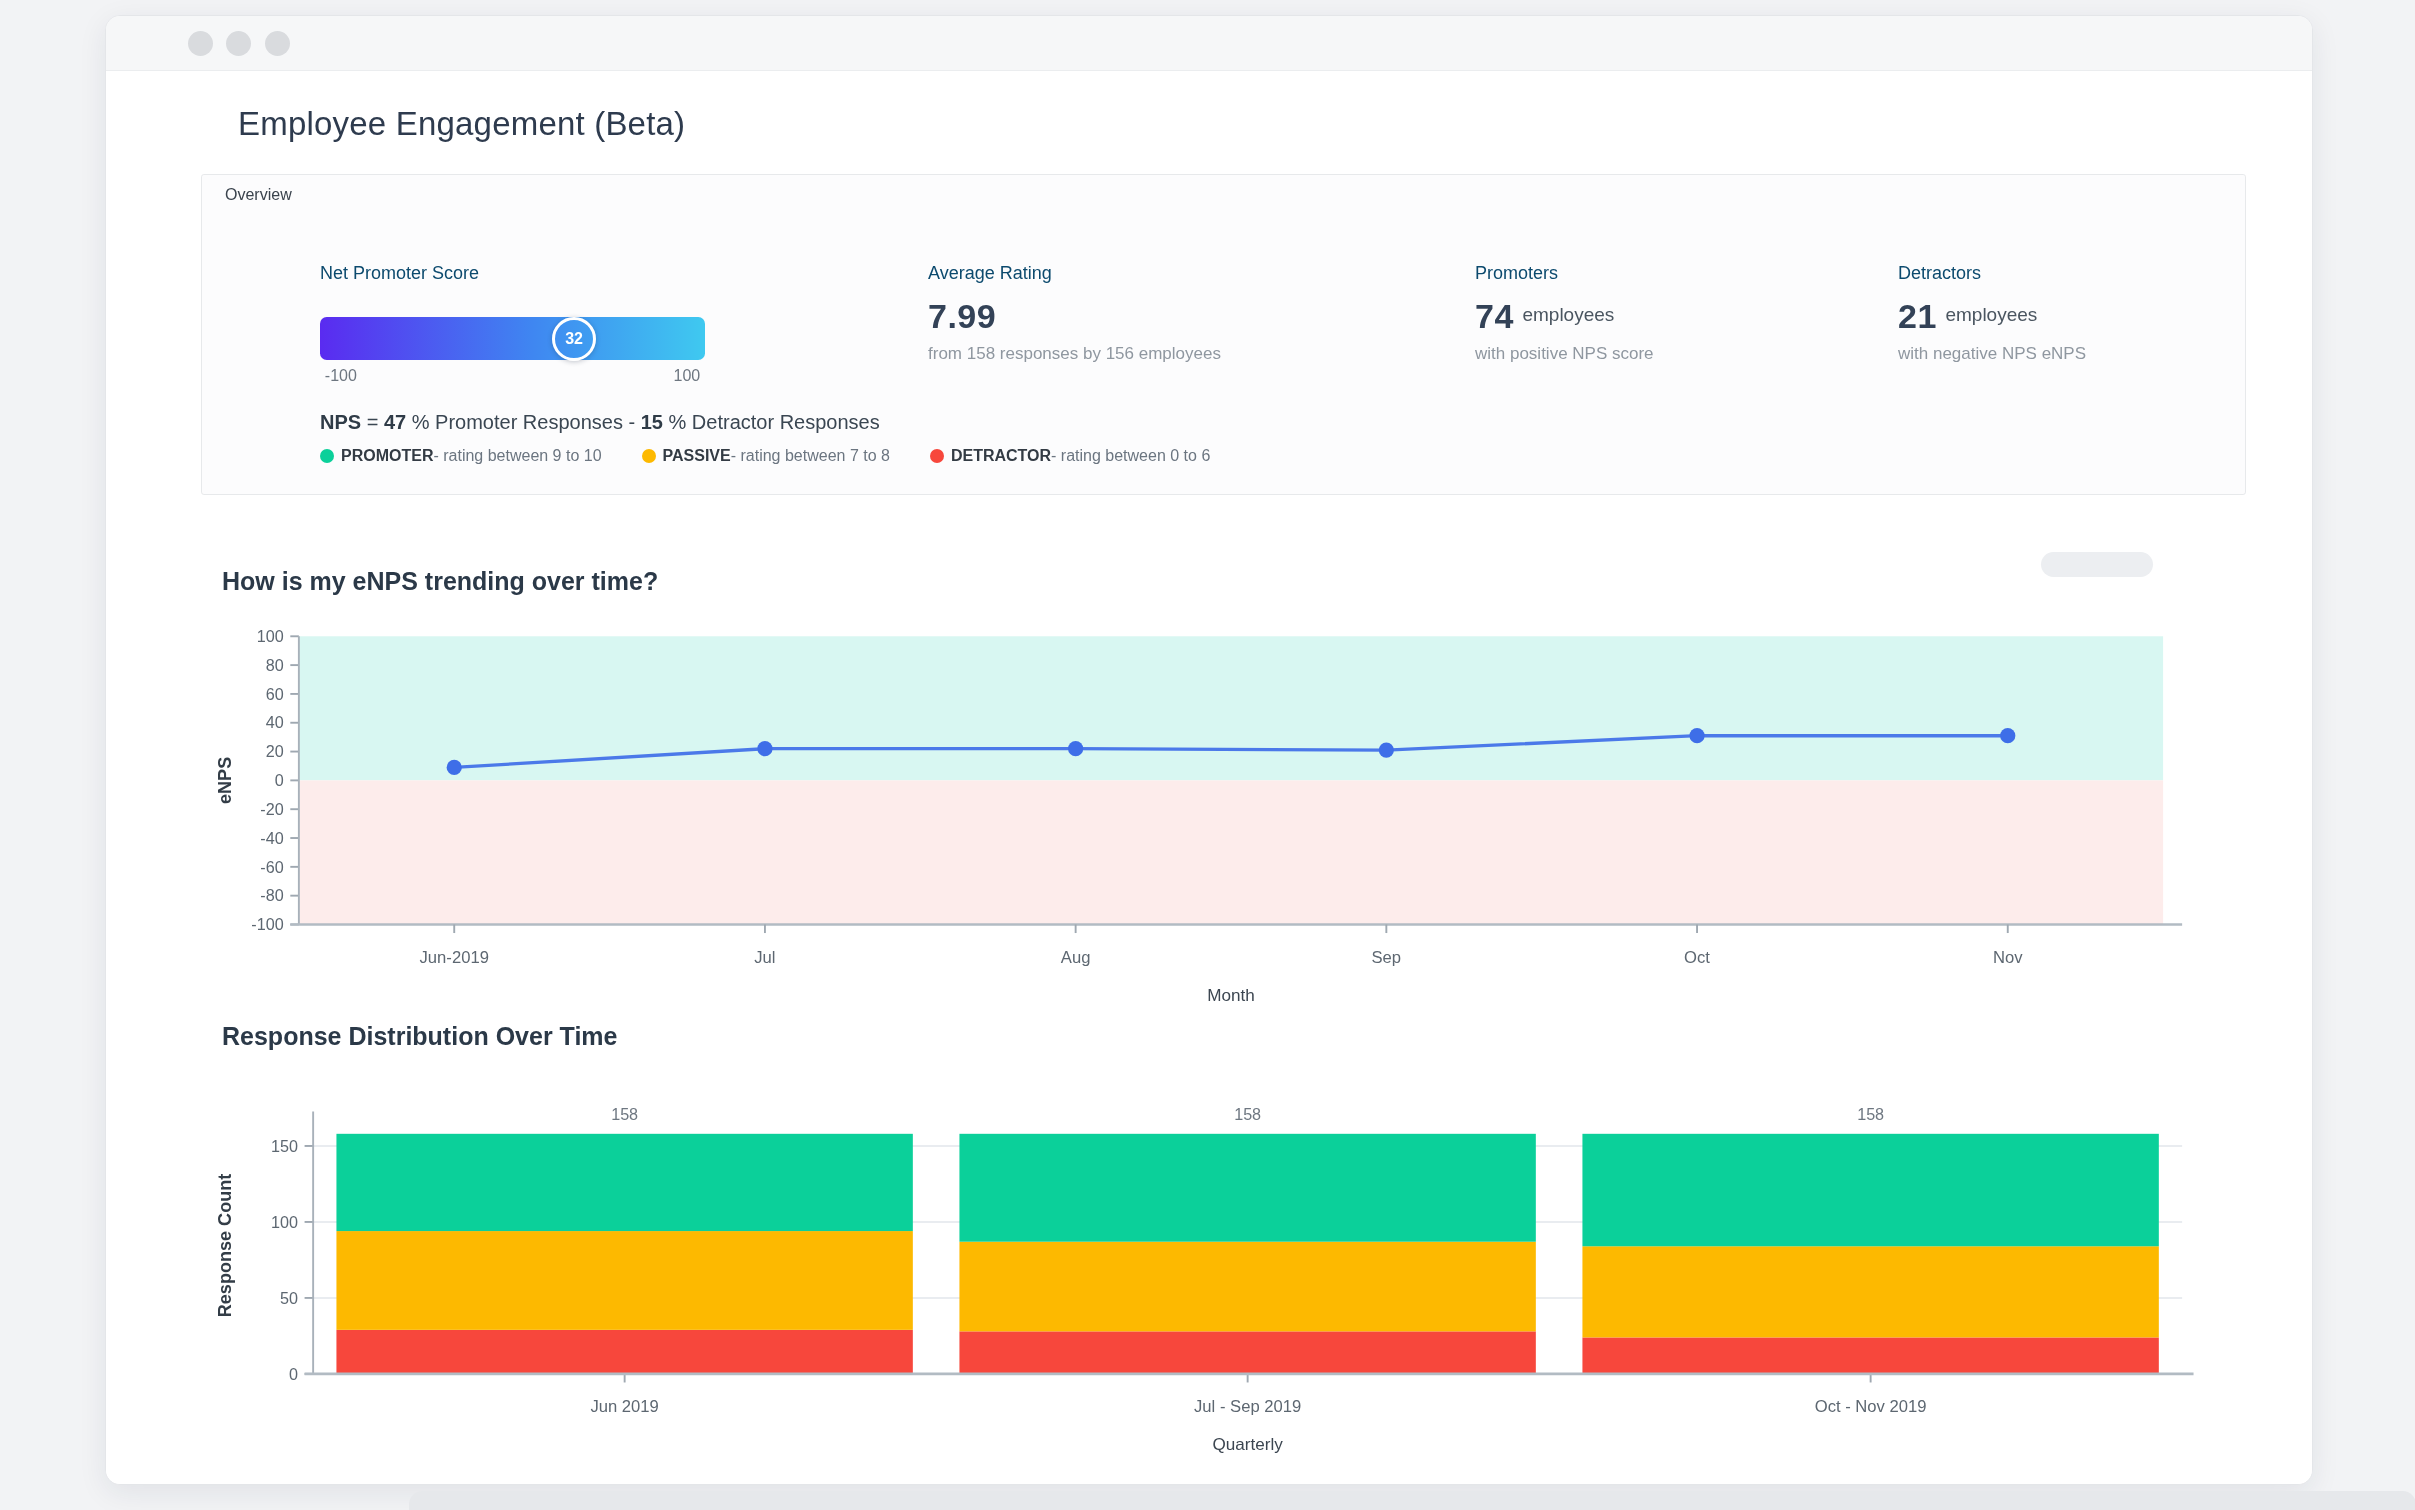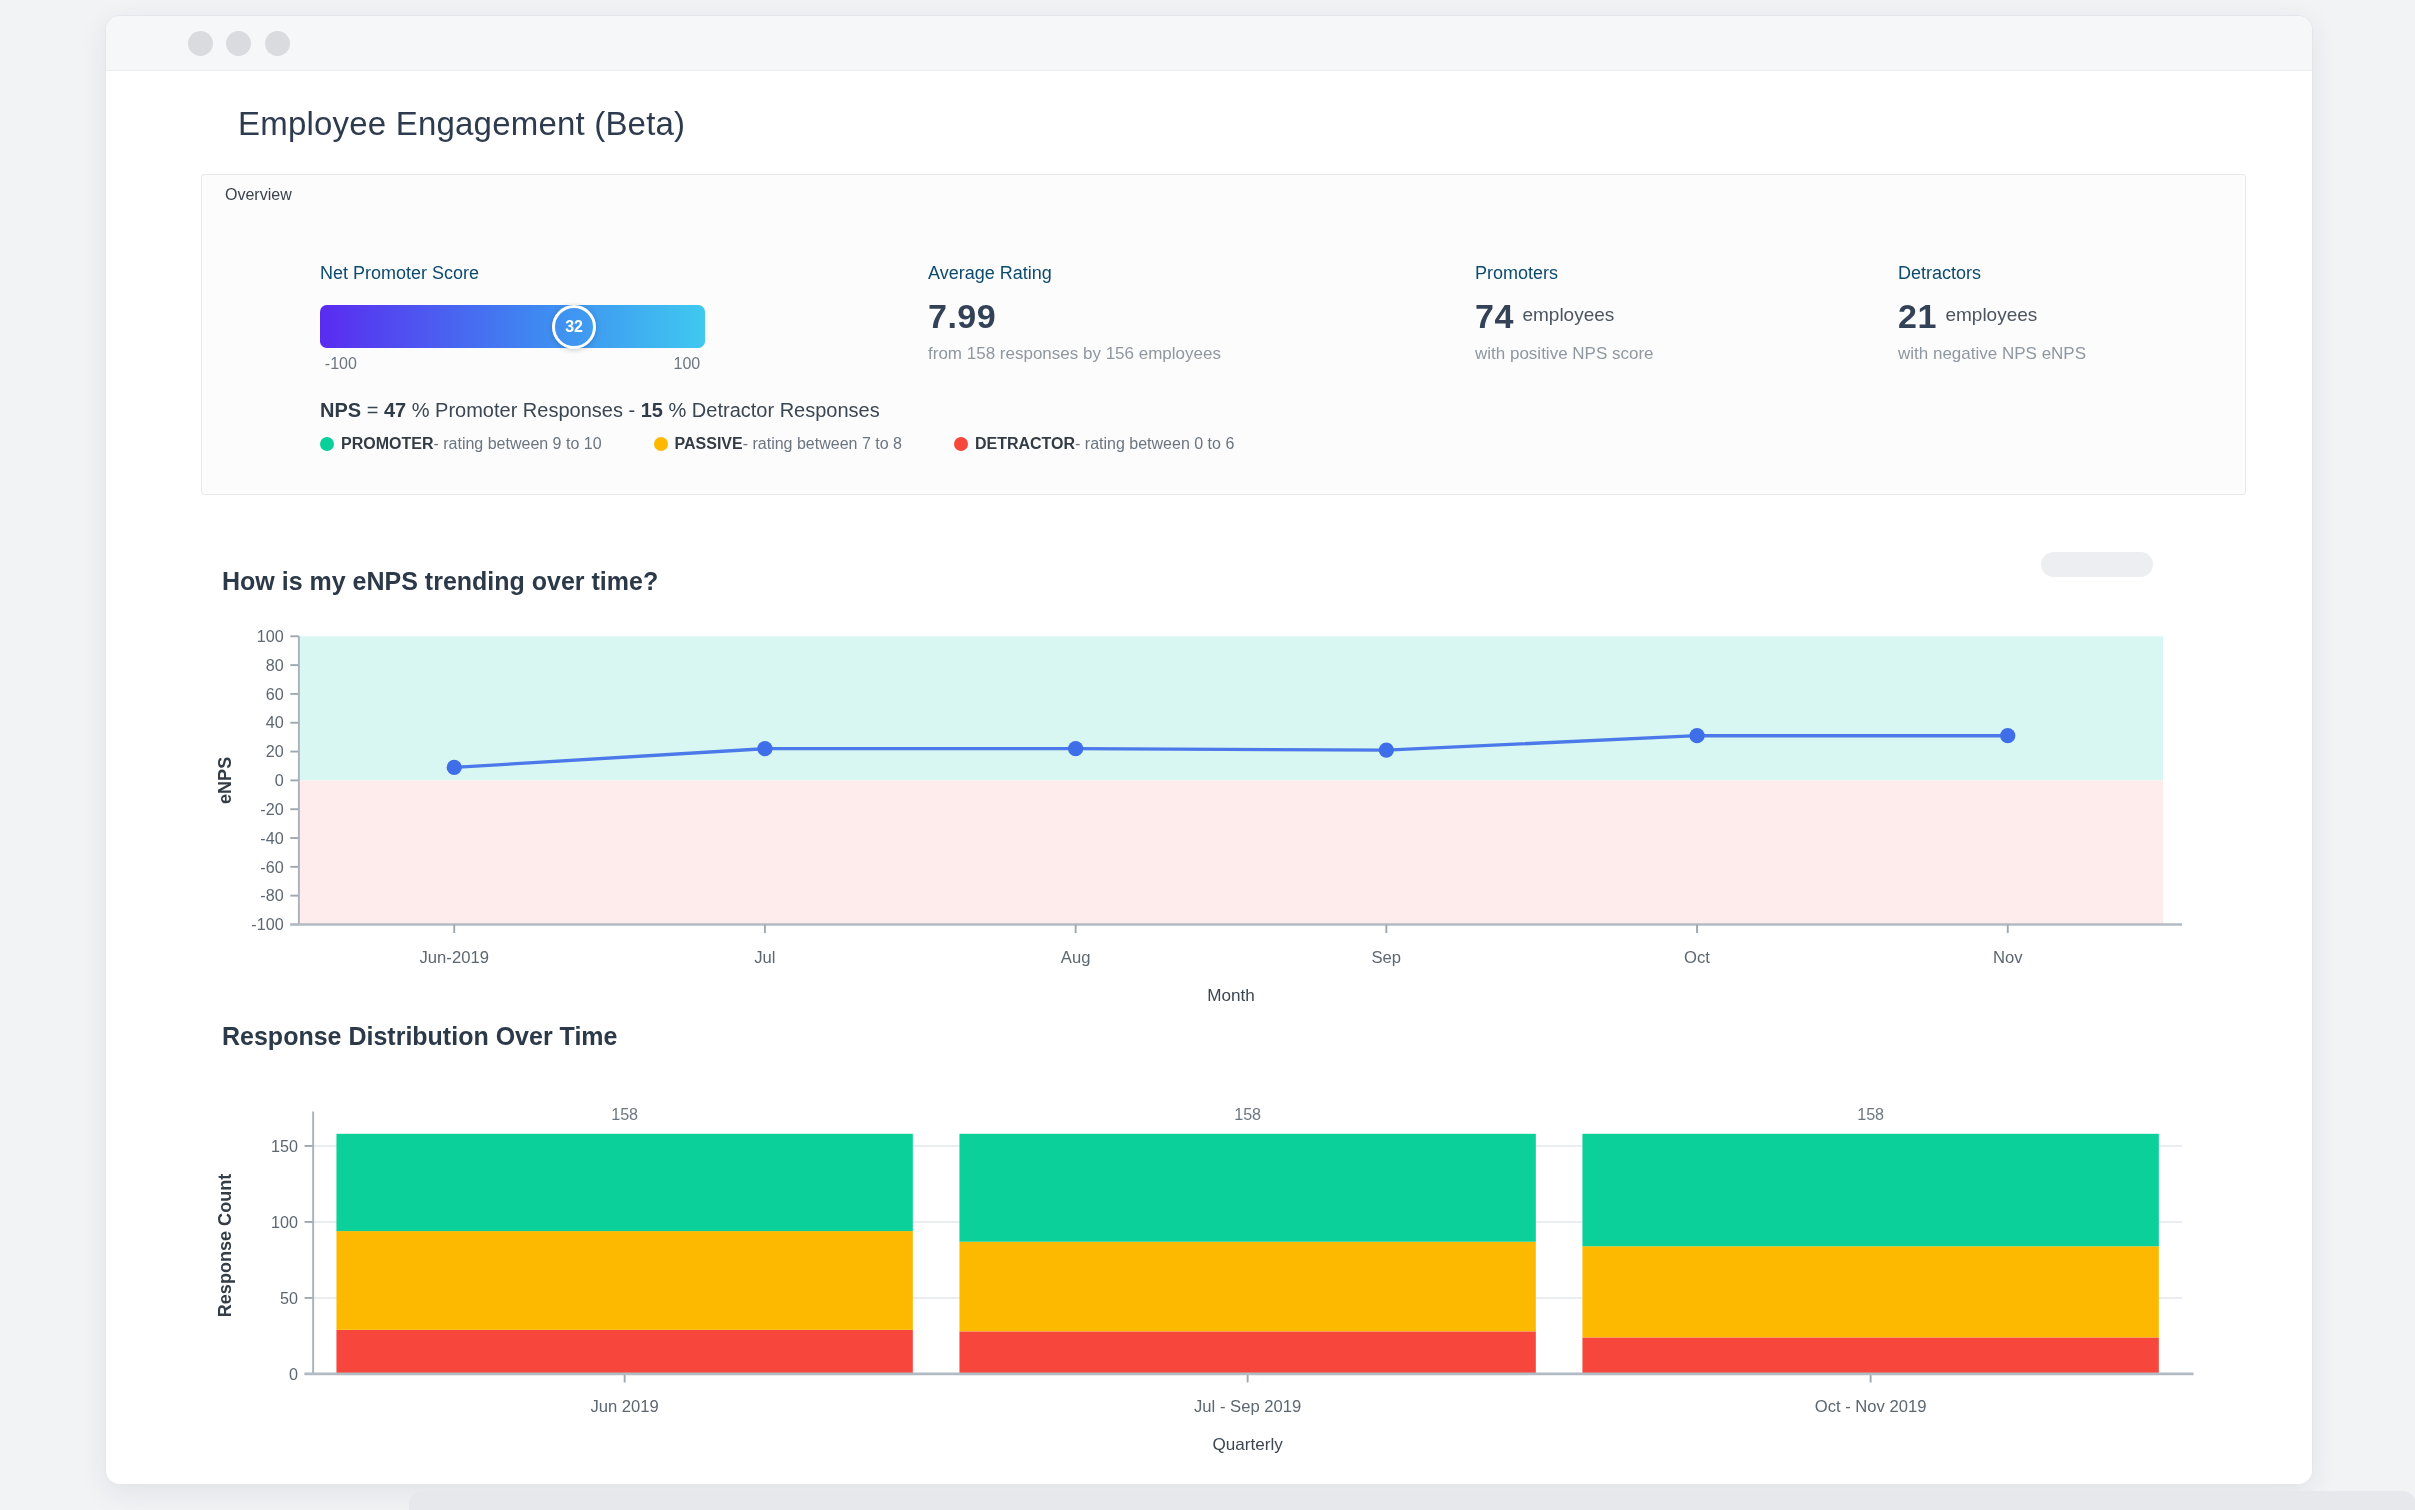--- a/index.html
+++ b/index.html
@@ -27,39 +27,39 @@
   .overview-card {
     position:absolute; left:95px; top:103px; width:2045px; height:321px;
     background:#fcfcfd; border:1px solid #e7e9eb; border-radius:2.9px;
   }
   .card-title { position:absolute; left:23px; top:11.4px; font-size:16px; color:#3a434d; font-weight:500; }
 
   .stats-row { position:absolute; left:118px; top:88px; right:19px; display:flex; }
   .col-label { font-size:18px; color:#0c4a6e; }
 
   .nps-col { width:608px; }
-  .gauge-wrap { margin-top:21px; width:385px; }
+  .gauge-wrap { margin-top:33px; width:385px; }
   .gauge {
     position:relative; width:385px; height:43px; border-radius:6.7px;
     background:linear-gradient(90deg,#5a2bf0 0%, #3f86f1 55%, #3fc9f0 100%);
   }
   .gauge-marker {
     position:absolute; top:50%; width:44px; height:44px; border-radius:50%;
     border:3.8px solid #ffffff; transform:translate(-50%,-50%);
     display:flex; align-items:center; justify-content:center;
     box-shadow:0 1px 5.7px rgba(20,30,60,0.25);
   }
   .gauge-marker span { color:#ffffff; font-size:16px; font-weight:700; }
   .gauge-scale { display:flex; justify-content:space-between; margin-top:6.7px; padding:0 4.8px;
     font-size:16px; color:#6d7680; }
 
   .nps-formula { margin-top:26px; font-size:20px; color:#3a4652; }
   .nps-formula b { color:#2f3b47; font-weight:700; }
 
-  .nps-legend { margin-top:13.3px; display:flex; align-items:center; gap:52px; white-space:nowrap; }
+  .nps-legend { margin-top:13.3px; display:flex; align-items:center; gap:40px; white-space:nowrap; }
   .legend-item { display:flex; align-items:center; font-size:16px; color:#6b7580; }
   .legend-dot { width:14.3px; height:14.3px; border-radius:50%; margin-right:6.7px; flex:0 0 auto; }
   .legend-item b { color:#333b44; font-weight:700; }
 
   .stat-col-0 { width:547px; }
   .stat-col-1 { width:423px; }
   .stat-col-2 { width:auto; }
   .stat-value-row { display:flex; align-items:flex-start; margin-top:15px; }
   .stat-value { font-size:34px; font-weight:600; color:#334257; line-height:1; letter-spacing:0.5px; }
   .stat-unit { font-size:19px; color:#4a5560; margin:4.8px 0 0 8.6px; }

